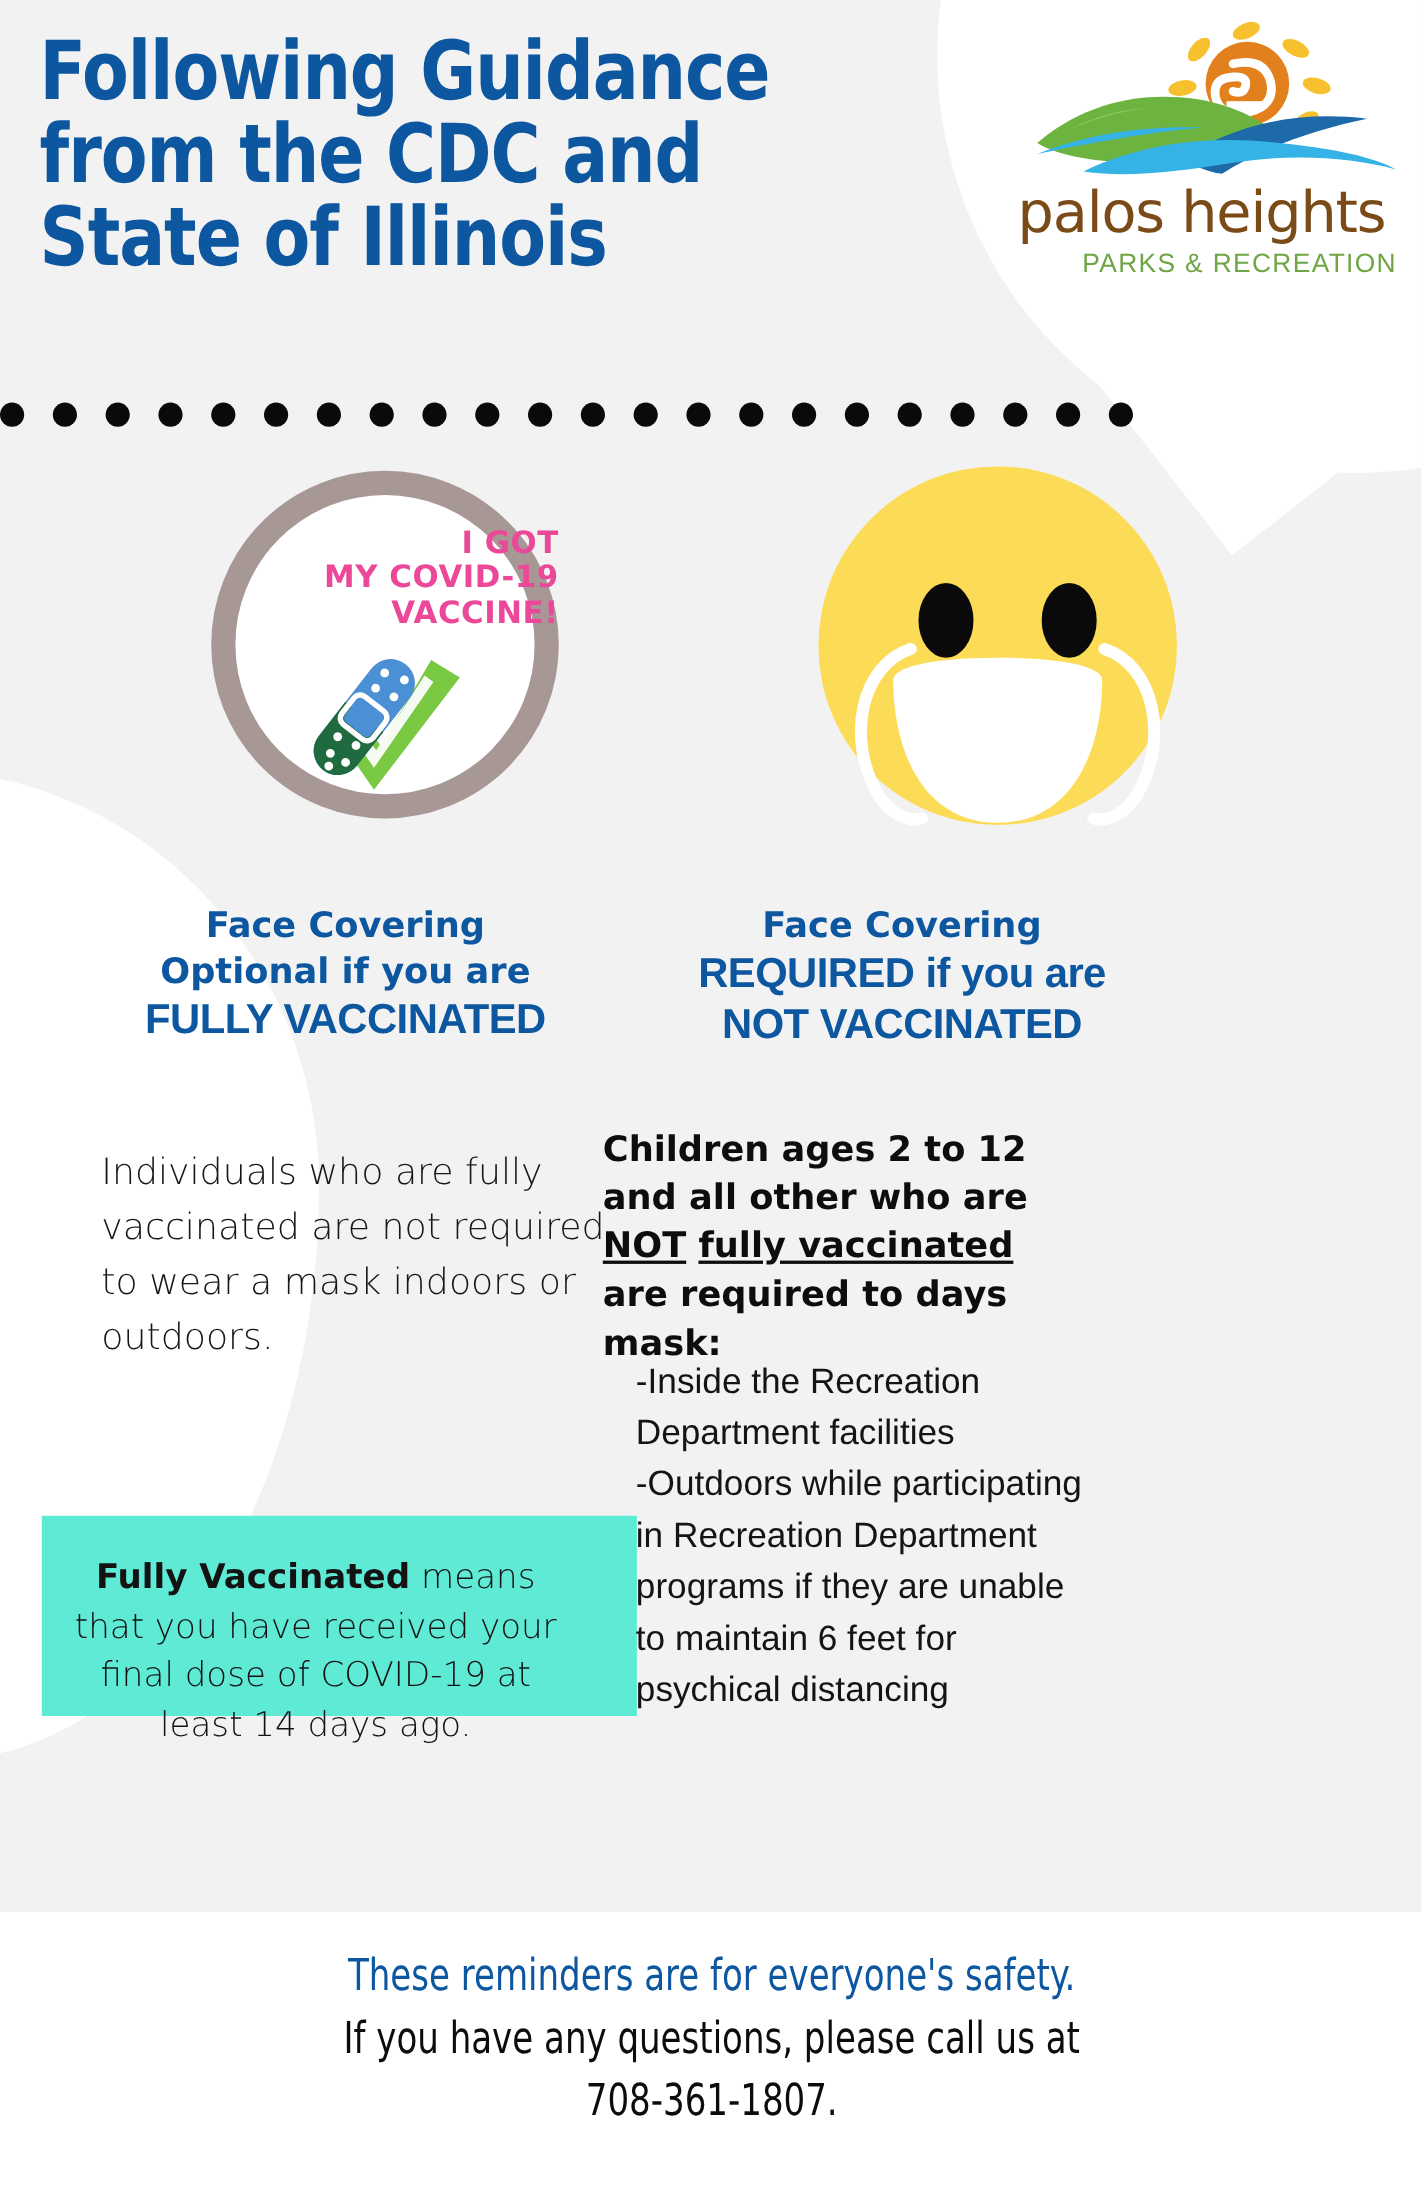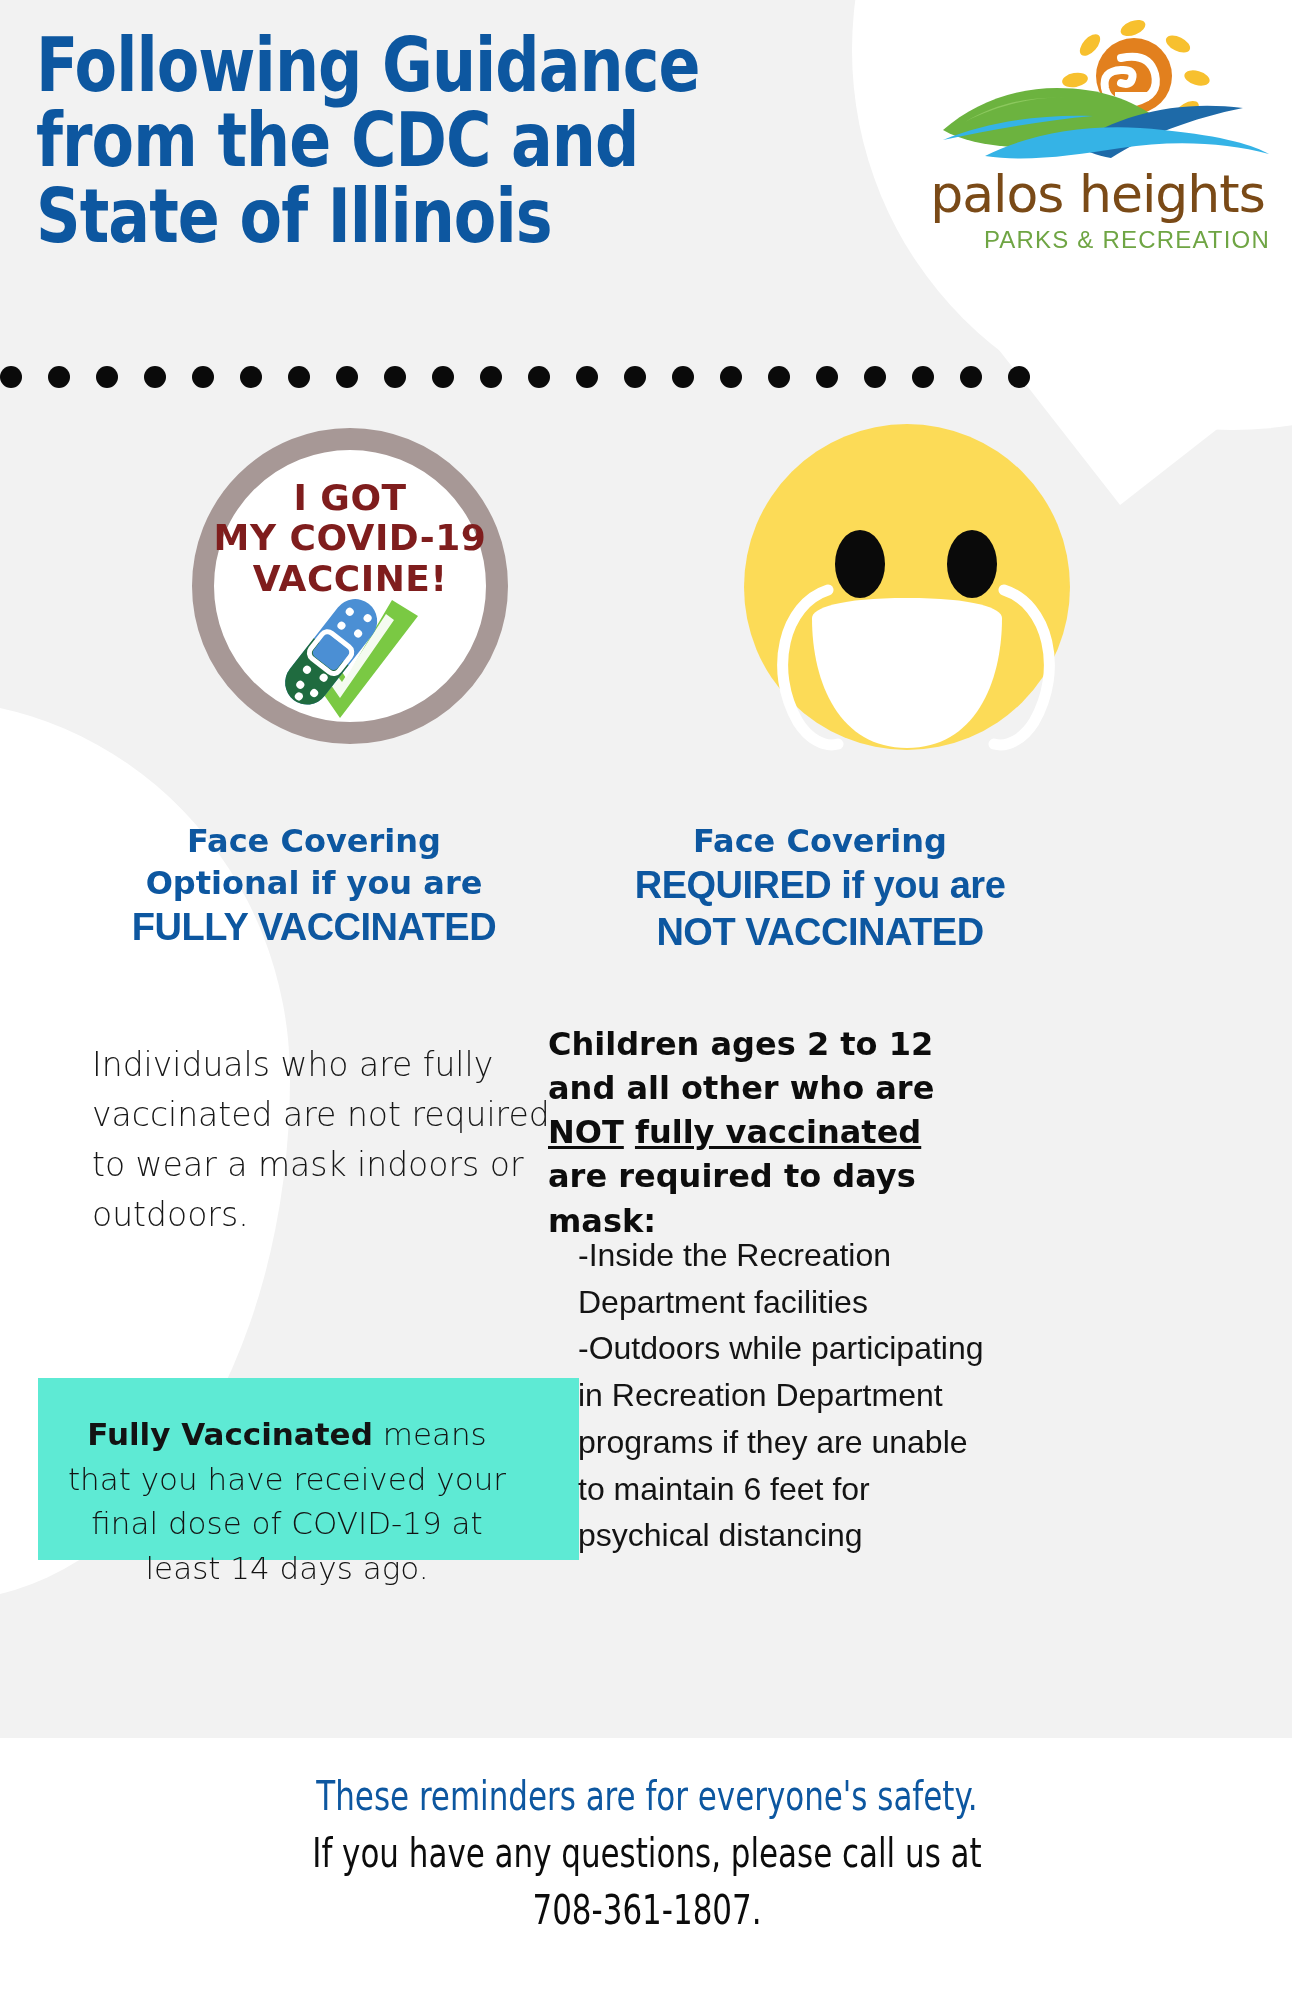--- a/index.html
+++ b/index.html
@@ -70,21 +70,20 @@
   .title .tline{display:block;}
 
   
   .logo{
     position:absolute; left:925px; top:18px;
     width:345px; height:250px;
   }
   .logo svg{display:block;}
   .logo-word{
     position:absolute; left:0; top:150px; width:345px;
-    text-align:center;
     color:#7a4a17;
     font-family:"DejaVu Sans", sans-serif;
     font-size:52px;
     line-height:1;
     letter-spacing:-1px;
   }
   .logo-sub{
     position:absolute; left:0; top:208px; width:345px;
     text-align:right;
     color:#6fa544;
@@ -114,25 +113,25 @@
   }
   .badge-ring{
     position:absolute; left:0; top:0; width:316px; height:316px;
     border-radius:50%;
     border:22px solid #a79896;
     background:#ffffff;
     box-sizing:border-box;
   }
   .badge-text{
     position:absolute; left:0; top:50px; width:316px;
-    text-align:center;
-    color:#7f1d1d;
-    font-family:"DejaVu Sans", sans-serif;
-    font-weight:bold;
-    font-size:36px;
+    text-align:right;
+    color:#ec4899;
+    font-family:"DejaVu Sans", sans-serif;
+    font-weight:bold;
+    font-size:28px;
     line-height:1.12;
     letter-spacing:0.5px;
   }
   .badge-art{
     position:absolute; left:78px; top:158px;
     width:160px; height:140px;
   }
 
   .icon-right{
     position:absolute; left:742px; top:422px;

